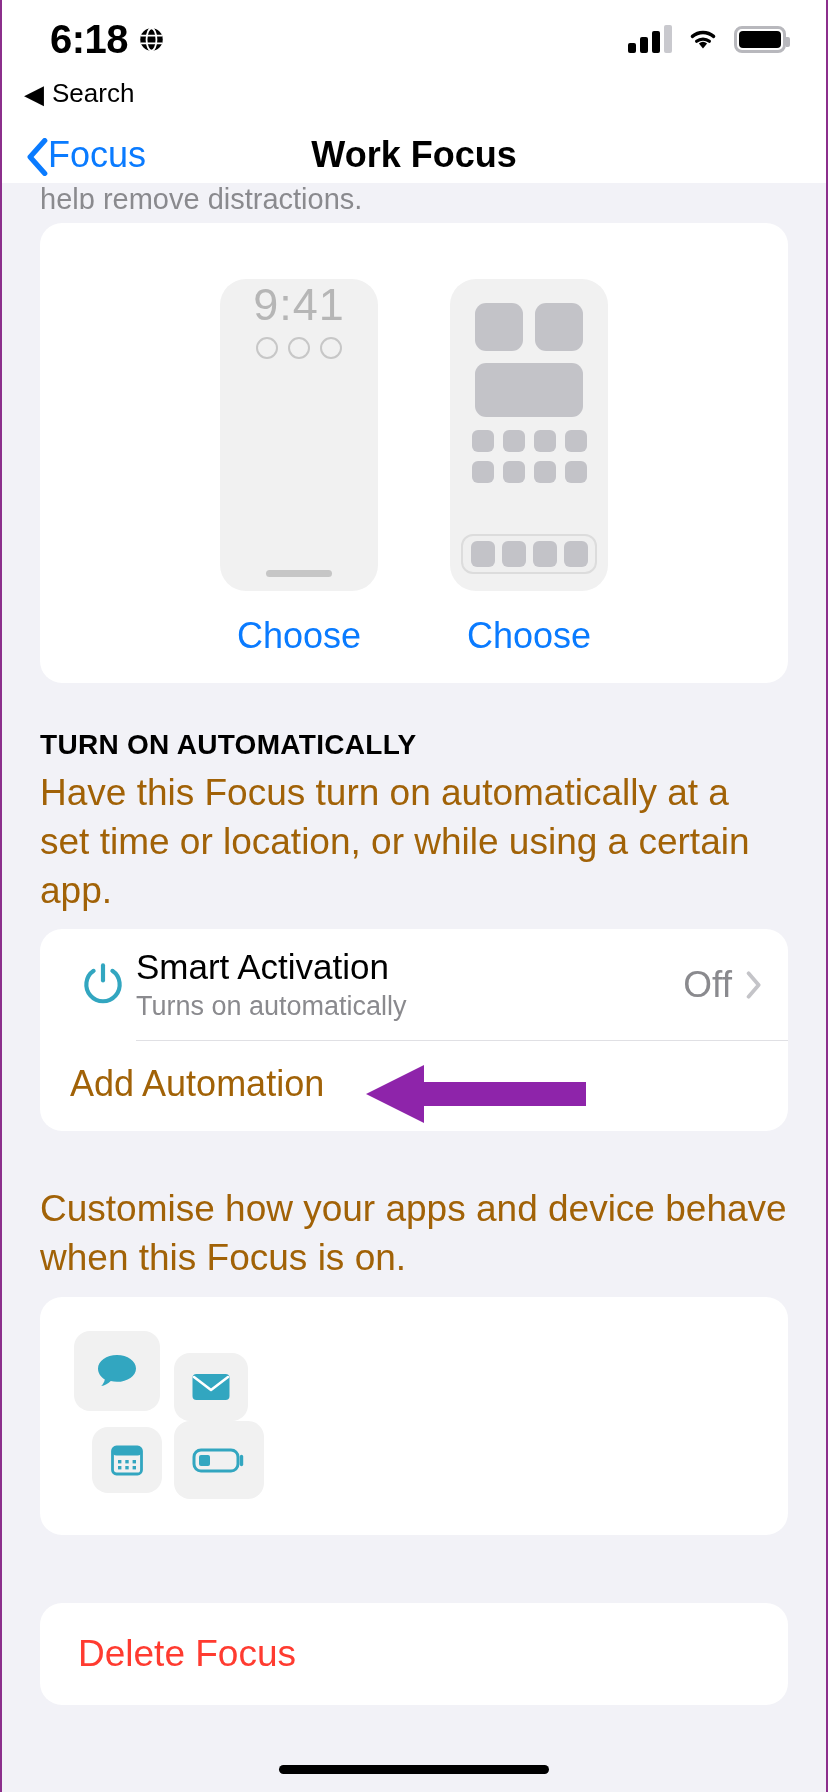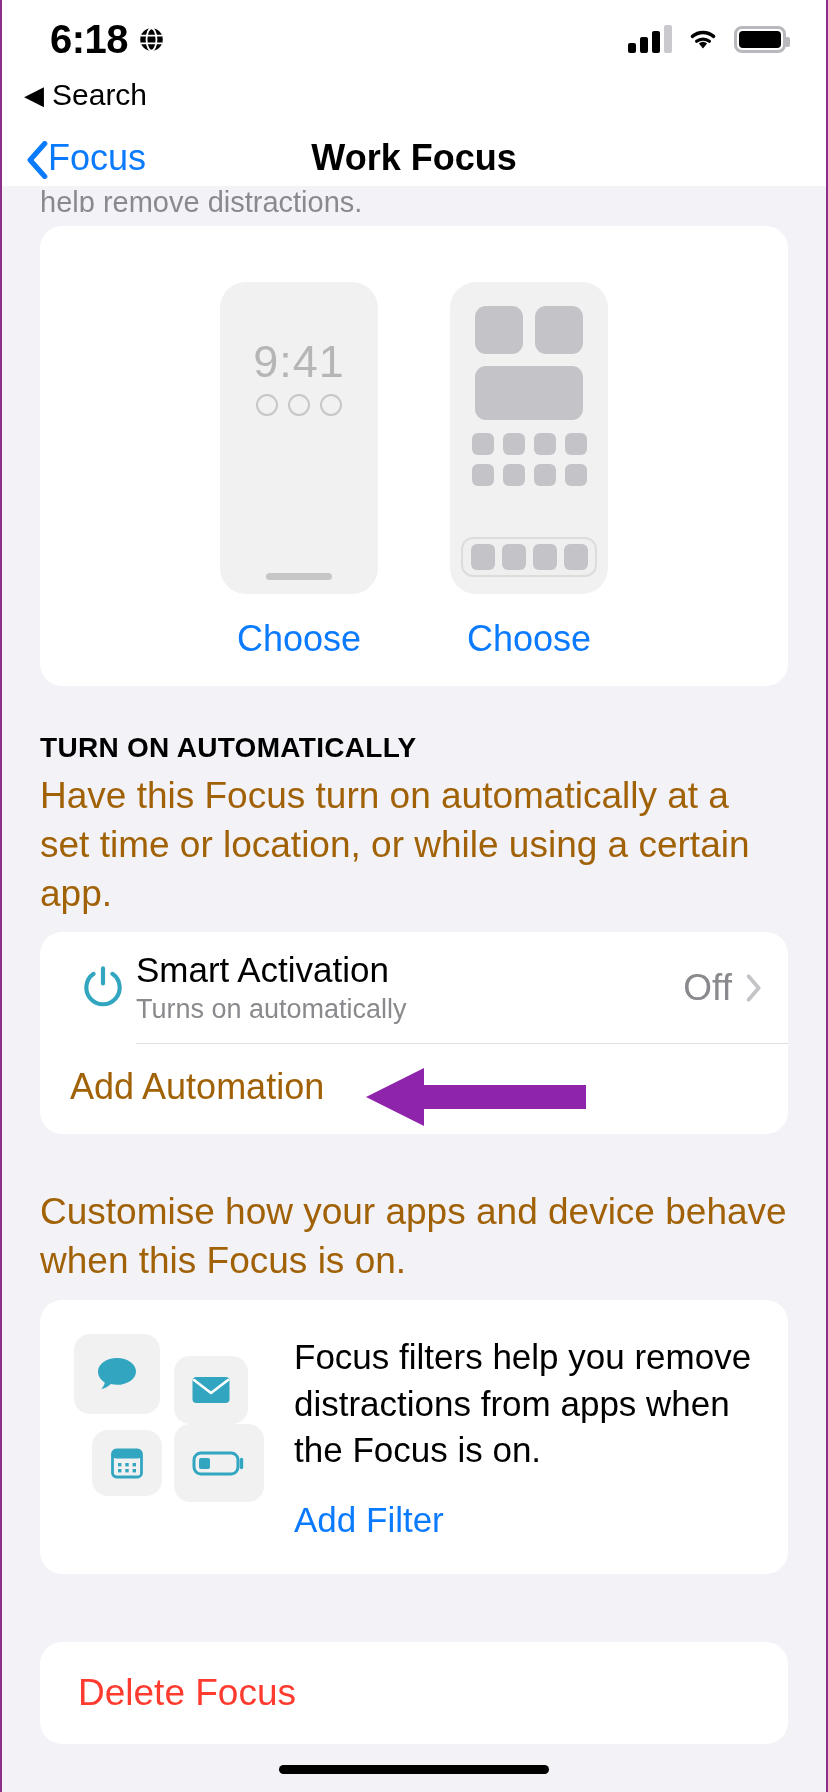--- a/index.html
+++ b/index.html
@@ -41,21 +41,21 @@
   .batt::after { content:""; position:absolute; right:-7px; top:8px;
                  width:4px; height:10px; background:#b8b8bd; border-radius:0 2px 2px 0;}
   .batt > span { display:block; width:100%; height:100%; background:#000; border-radius:4px; }
 
   
   .searchback {
     background:#ffffff; padding: 0 0 8px 22px;
     display:flex; align-items:center; gap:8px;
   }
   .searchback .caret { font-size: 26px; line-height:1; color:#000; }
-  .searchback .lbl { font-size: 30px; color:#000; font-weight: 500; }
+  .searchback .lbl { font-size: 26px; color:#000; font-weight: 500; }
 
   
   .navbar {
     height: 76px; background:#ffffff;
     border-bottom: 1px solid #d8d8dc;
     display:flex; align-items:center; position:relative;
     padding: 0 24px;
   }
   .nav-back { display:flex; align-items:flex-end; gap:0; cursor:pointer; }
   .nav-chev { width:22px; height:38px; }
@@ -82,21 +82,21 @@
   .screens { display:flex; justify-content:center; gap:72px; padding: 56px 0 26px; }
   .screen-col { display:flex; flex-direction:column; align-items:center; gap:24px; }
 
   .mock {
     width: 158px; height: 312px;
     background: #f1f1f1; border-radius: 26px;
     position: relative;
   }
   .mock-time {
     text-align:center; color:#b6b6b6;
-    font-size:45px; font-weight:300; padding-top: 54px; letter-spacing:1px;
+    font-size:45px; font-weight:300; letter-spacing:1px;
   }
   .mock-dots { display:flex; justify-content:center; gap:10px; margin-top: 6px; }
   .mock-dots span { width:22px; height:22px; border:2.5px solid #c7c7c7; border-radius:50%; display:block;}
   .mock-bar {
     position:absolute; bottom:14px; left:50%; transform:translateX(-50%);
     width:66px; height:7px; background:#c6c6c6; border-radius:4px;
   }
 
   .mock.home { padding: 24px 16px 0; }
   .widgets-row { display:flex; gap:12px; justify-content:center; }
@@ -325,24 +325,20 @@
             </svg>
           </div>
           <div class="ff-tile t4">
             <svg width="54" height="30" viewBox="0 0 54 30">
               <rect x="2" y="5" width="44" height="21" rx="7" fill="none" stroke="#32a6c0" stroke-width="3"></rect>
               <rect x="7" y="10" width="11" height="11" rx="2" fill="#32a6c0"></rect>
               <path d="M49.5 11.5v8" stroke="#32a6c0" stroke-width="3.4" stroke-linecap="round"></path>
             </svg>
           </div>
         </div>
-        <div class="ff-right">
-          <div class="ff-body">Focus filters help you remove distractions from apps when the Focus is on.</div>
-          <span class="ff-add">Add Filter</span>
-        </div>
       </div>
     </div>
 
     <div class="card delete-card">
       <div class="delete-row">Delete Focus</div>
     </div>
 
   </div>
 
   <div class="home-ind"></div>

